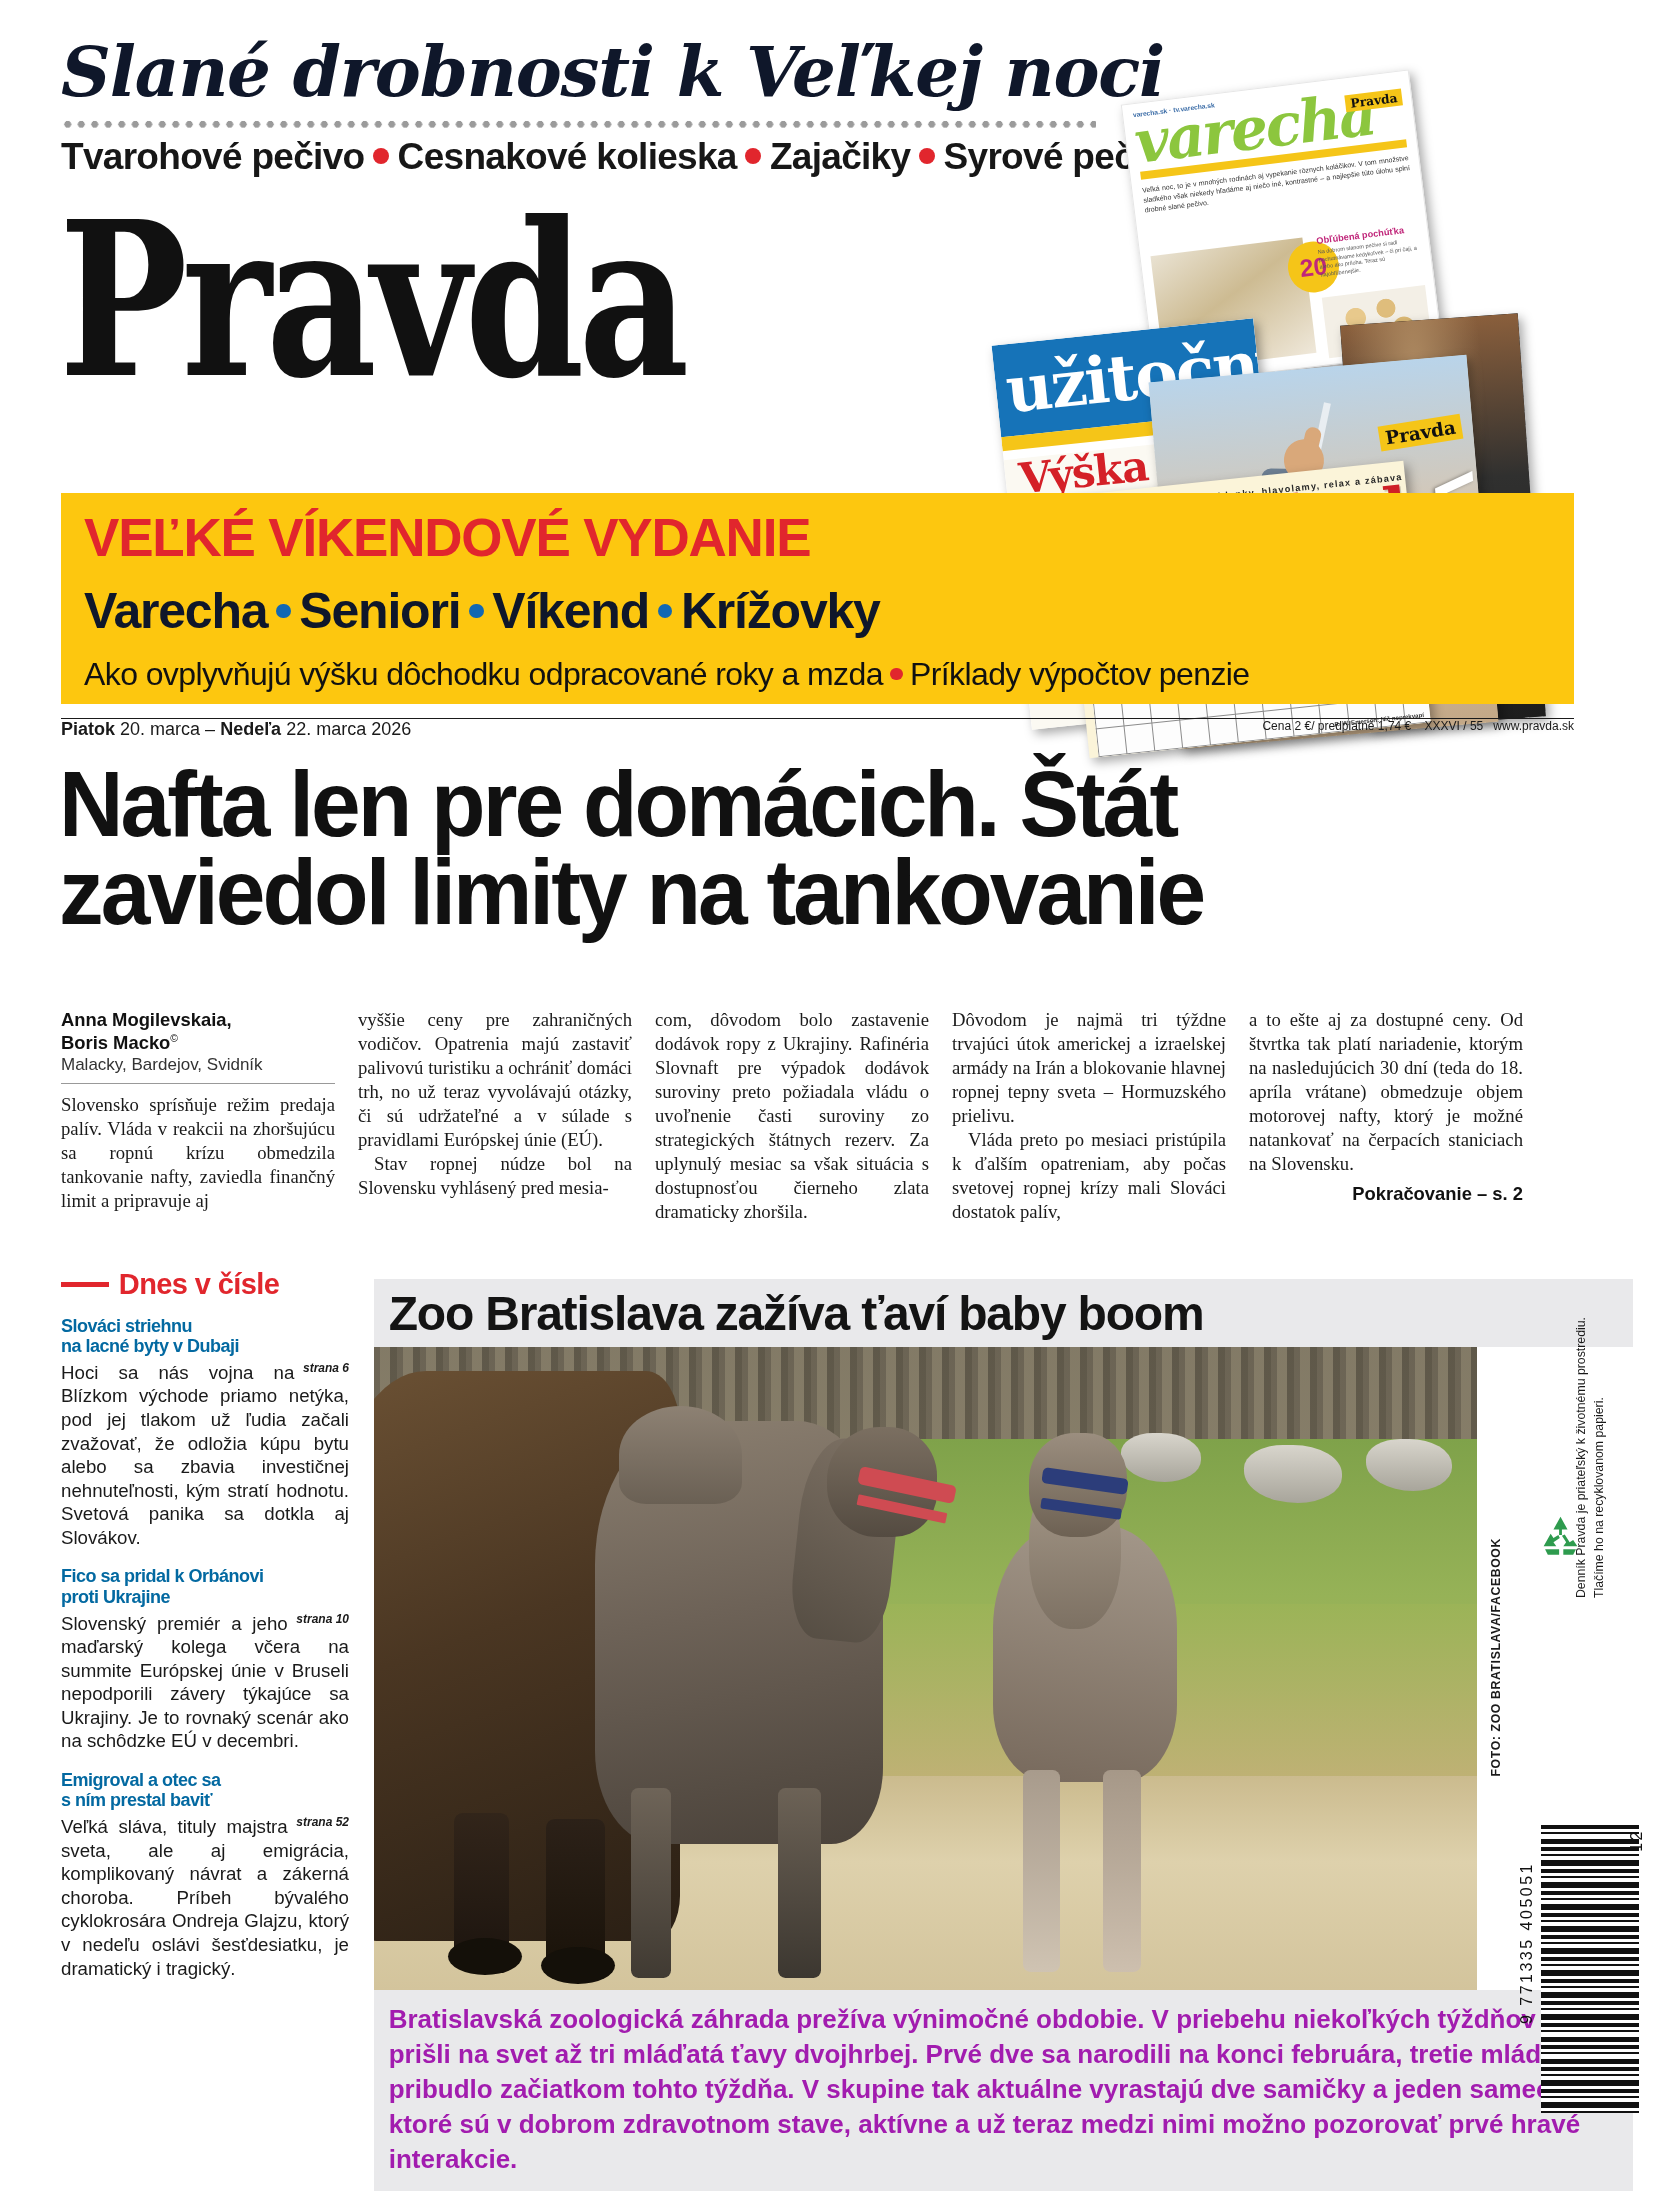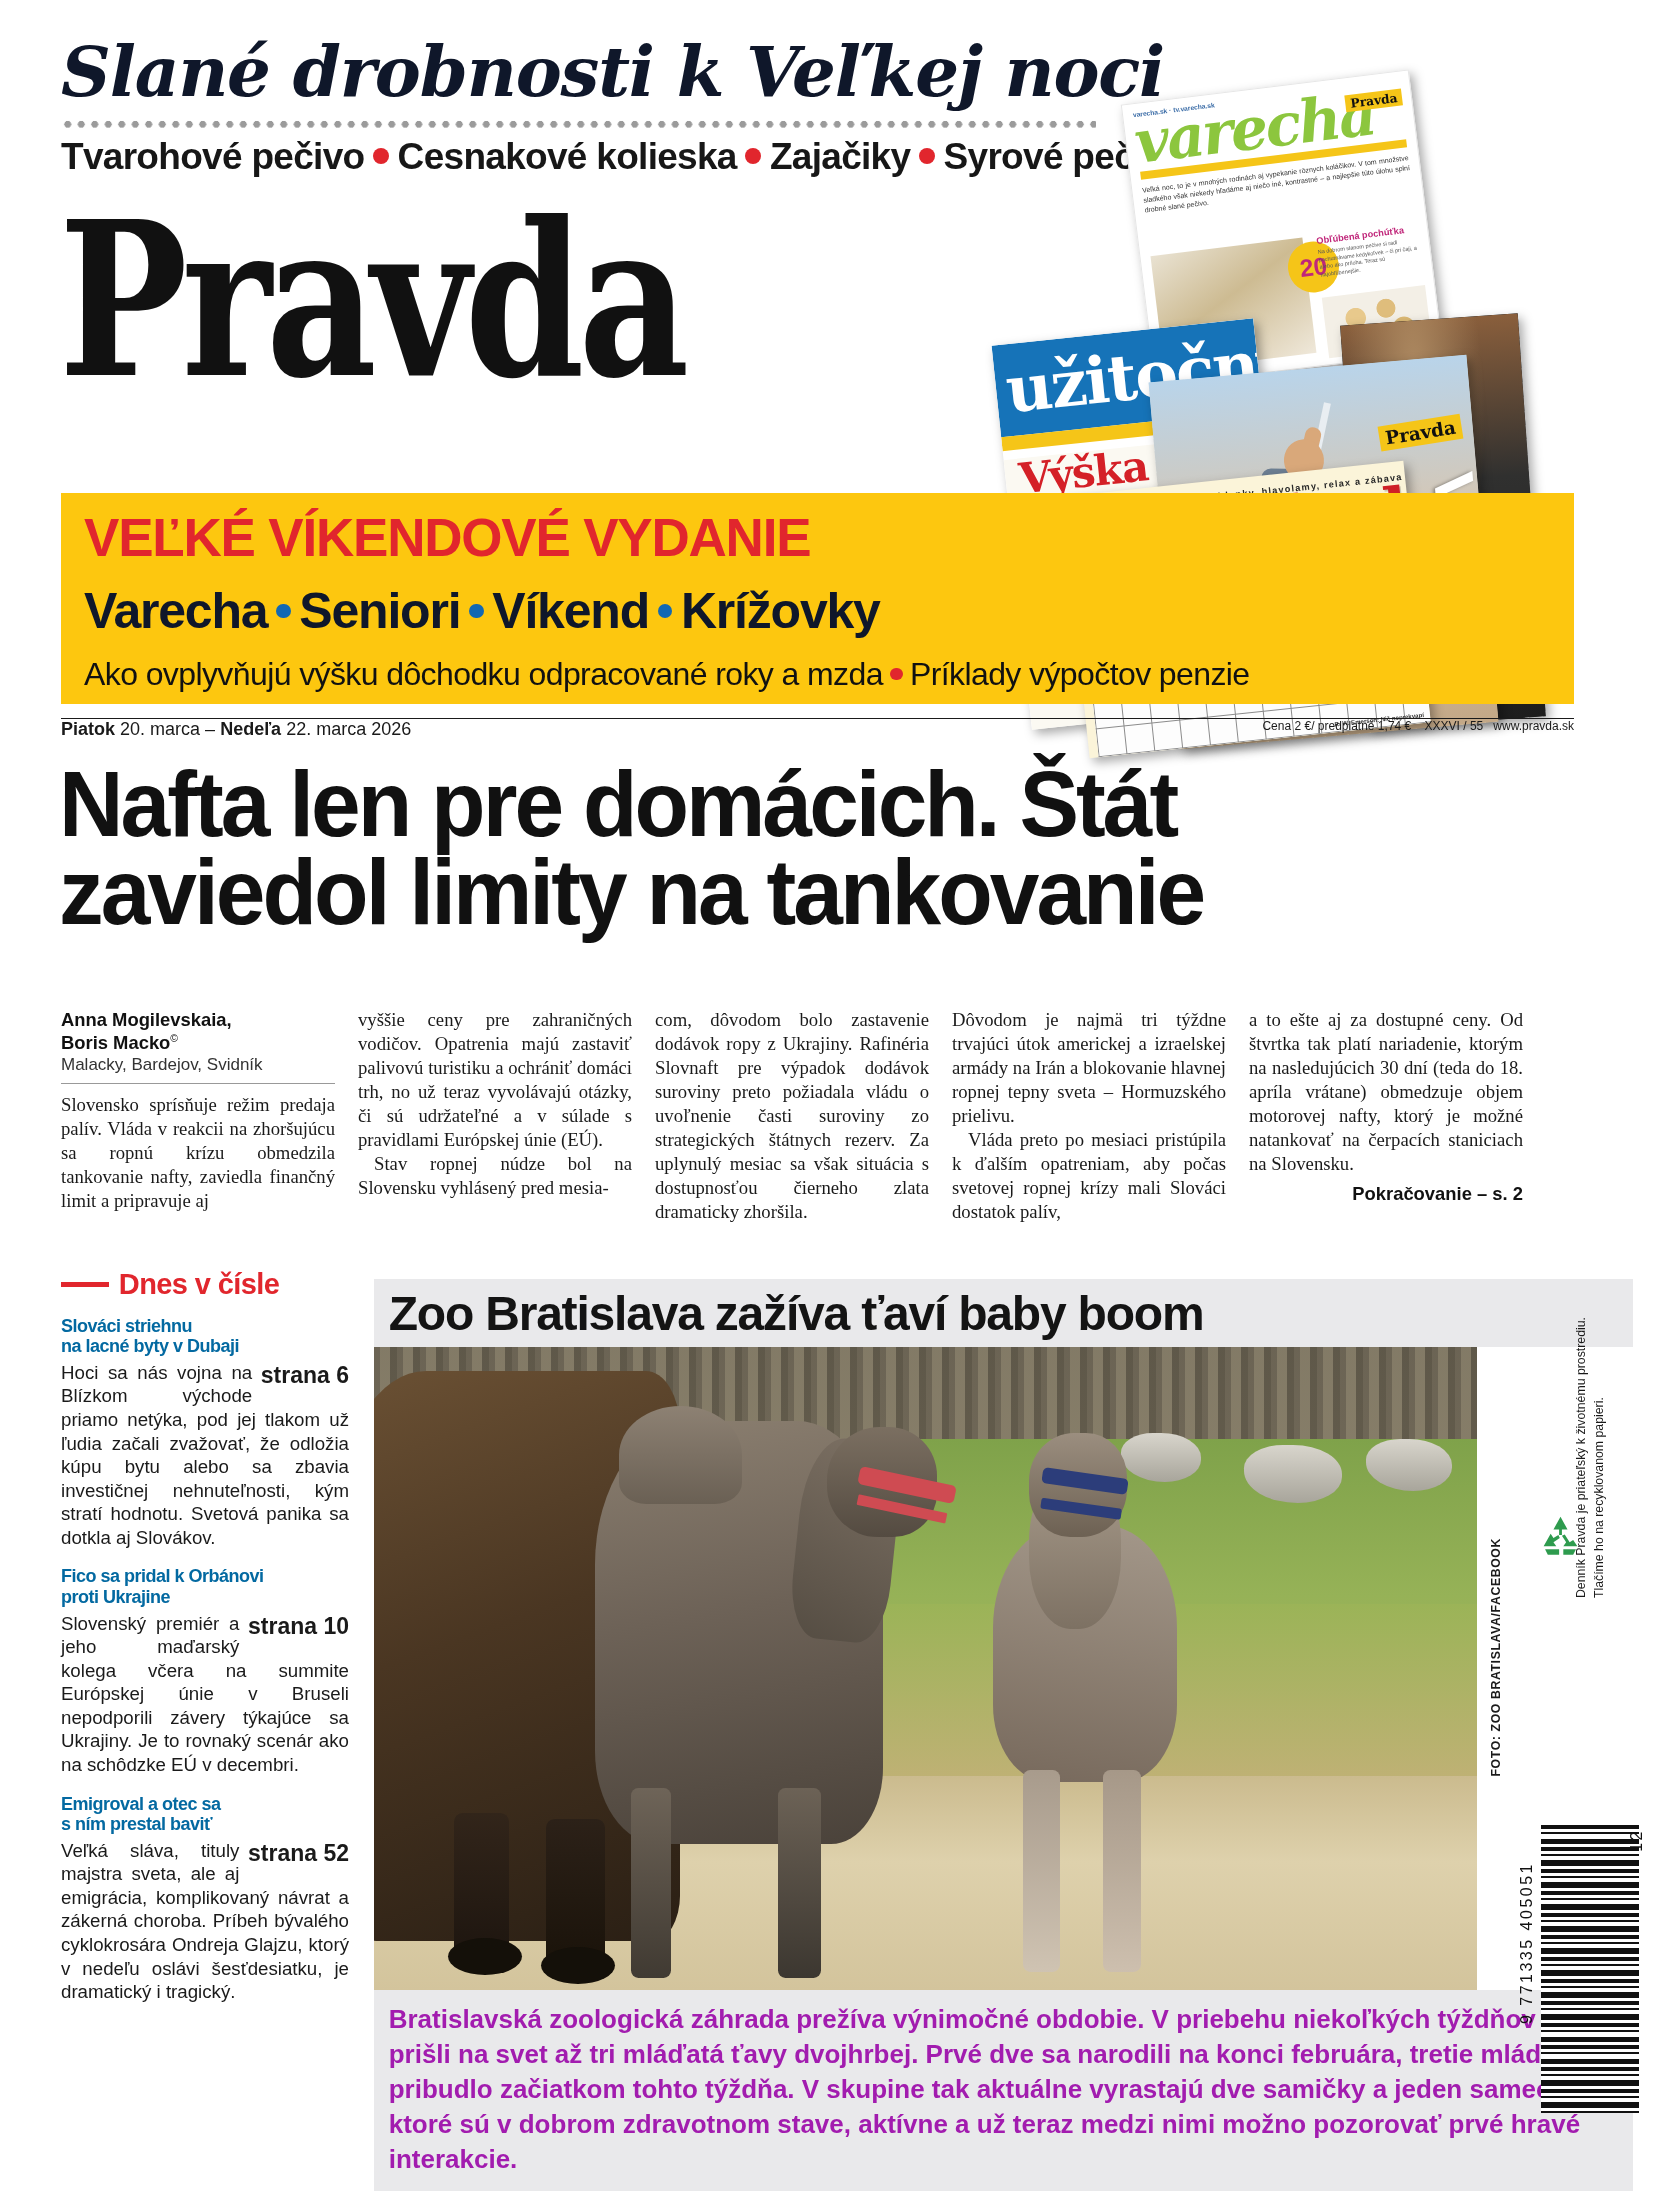--- a/index.html
+++ b/index.html
@@ -230,21 +230,21 @@
     text-align:right;margin-top:7.4px;color:#111;}
 
   
   .sidebar{position:absolute;left:61px;top:1268px;width:288px;}
   .dnes-head{display:flex;align-items:center;gap:9.8px;margin-bottom:14.7px;}
   .dnes-rule{width:48px;height:5.5px;background:#e1262d;}
   .dnes-t{color:#e1262d;font-weight:700;font-size:29px;letter-spacing:-0.6px;}
   .sb-item{margin-bottom:17px;}
   .sb-title{color:#0369a1;font-weight:700;font-size:18px;line-height:1.12;letter-spacing:-0.5px;margin-bottom:4.9px;}
   .sb-body{font-size:18.7px;line-height:1.26;color:#1a1a1a;text-align:justify;}
-  .sb-page{font-weight:700;float:right;font-size:23px;margin-left:8.6px;}
+  .sb-page{font-weight:700;float:right;font-size:12px;margin-left:8.6px;font-style:italic;}
   .sb-sep{clear:both;}
 
   
   .zoo{position:absolute;left:374px;top:1279px;width:1259px;}
   .zoo-headwrap{background:#e9e9eb;padding:11px 0 8.6px 0;}
   .zoo-head{font-weight:700;font-size:48px;letter-spacing:-1.2px;color:#141414;margin-left:14.7px;line-height:1;}
   .zoo-photo{position:relative;width:1103px;height:643px;overflow:hidden;background:#c9b48a;}
   
   .g-sky{position:absolute;left:0;top:0;width:100%;height:92px;
      background:linear-gradient(#6e6b55,#8b8568);}

